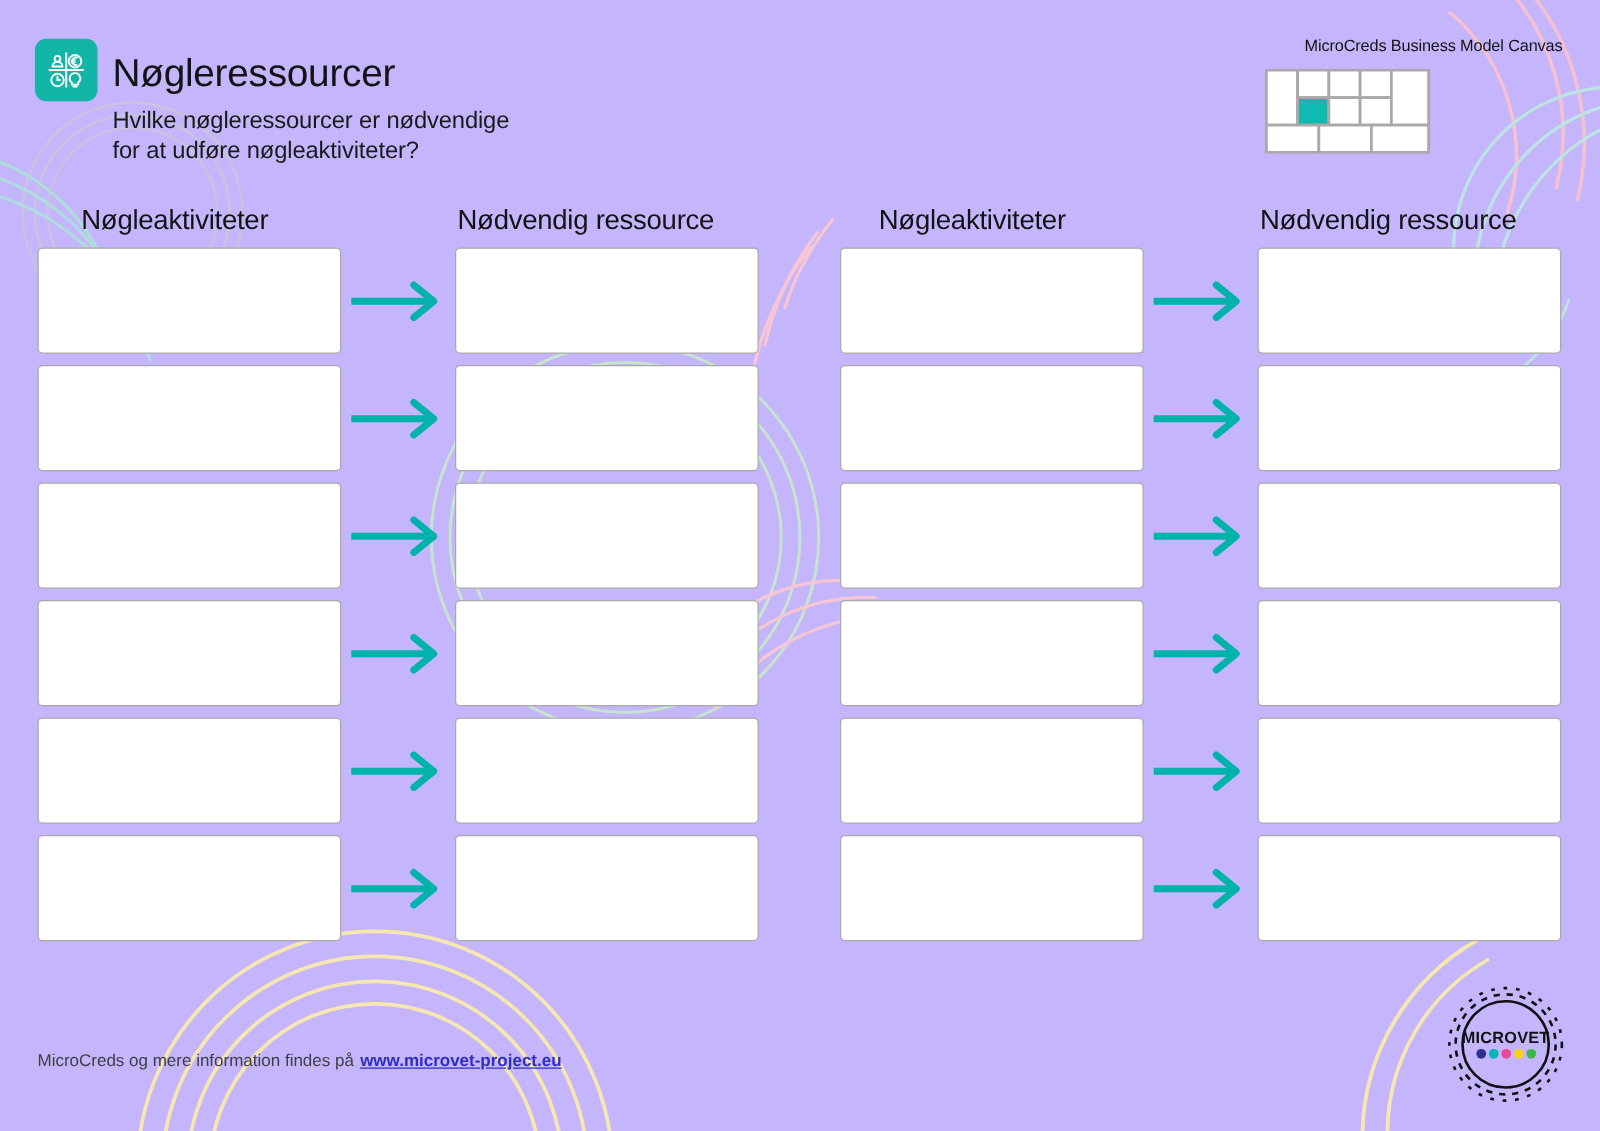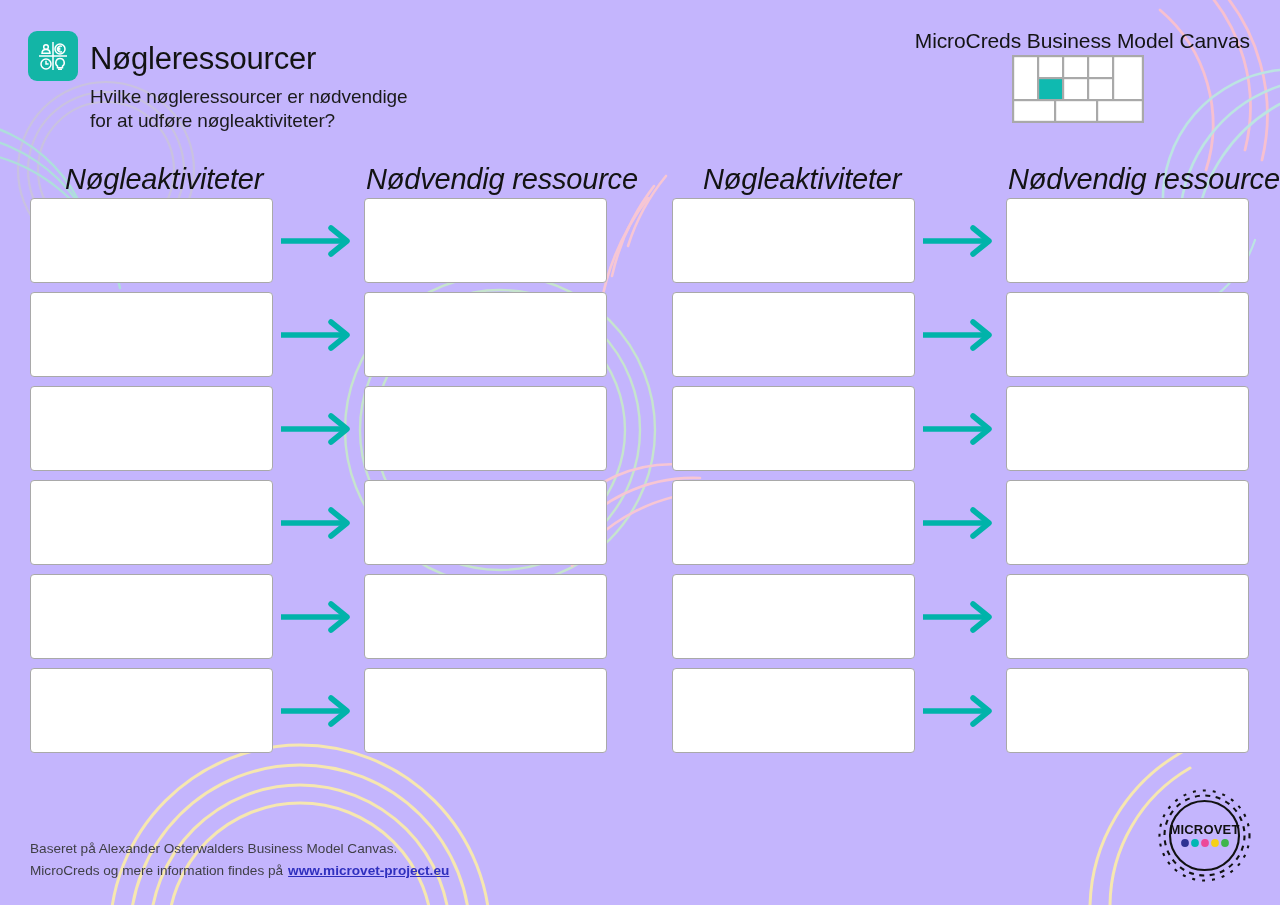--- a/index.html
+++ b/index.html
@@ -65,46 +65,45 @@
     letter-spacing: -0.1px;
     z-index: 3;
     white-space: pre-line;
   }
 
   
   .canvas-label {
     position: absolute;
     right: 30px;
     top: 29px;
-    font-size: 21px;
+    font-size: 13px;
     color: #141414;
     letter-spacing: -0.1px;
     z-index: 3;
     white-space: nowrap;
   }
   .mini-canvas {
     position: absolute;
     left: 1012px;
     top: 55px;
     width: 132px;
     height: 68px;
     z-index: 3;
   }
   .mini-canvas svg { display: block; }
 
   
   .col-header {
     position: absolute;
     top: 163px;
-    font-size: 29px;
+    font-size: 22px;
     color: #131313;
     letter-spacing: -0.2px;
     white-space: nowrap;
     z-index: 3;
-    font-style: italic;
   }
   .col-header.c0 { left: 65px; }
   .col-header.c1 { left: 366px; }
   .col-header.c2 { left: 703px; }
   .col-header.c3 { left: 1008px; }
 
   .cell-box {
     position: absolute;
     border: 1.6px solid #A9A9A9;
     border-radius: 4px;
@@ -372,21 +371,20 @@
       </div>
       <div class="arrow" style="left: 921px; top: 694.5px;">
         <svg width="80" height="32" viewBox="0 0 80 32" fill="none">
           <path d="M2 16 H66" stroke="#00B3AA" stroke-width="5.5" stroke-linecap="butt"></path>
           <path d="M52 3 L68 16 L52 29" stroke="#00B3AA" stroke-width="5.5" stroke-linecap="round" stroke-linejoin="round" fill="none"></path>
         </svg>
       </div>
     </div>
 
   <div class="footer-text">
-    <div class="line">Baseret på Alexander Osterwalders Business Model Canvas.</div>
     <div class="line">
       <span>MicroCreds og mere information findes på</span><a class="footer-link" href="#">www.microvet-project.eu</a>
     </div>
   </div>
 
   <div class="microvet-logo">
     <svg viewBox="0 0 95 95" width="95" height="95">
       <g fill="none" stroke="#111111" stroke-width="2.1">
         <circle cx="47.5" cy="47.5" r="34.5"></circle>
         <circle cx="47.5" cy="47.5" r="40" stroke-dasharray="5 5.5"></circle>

